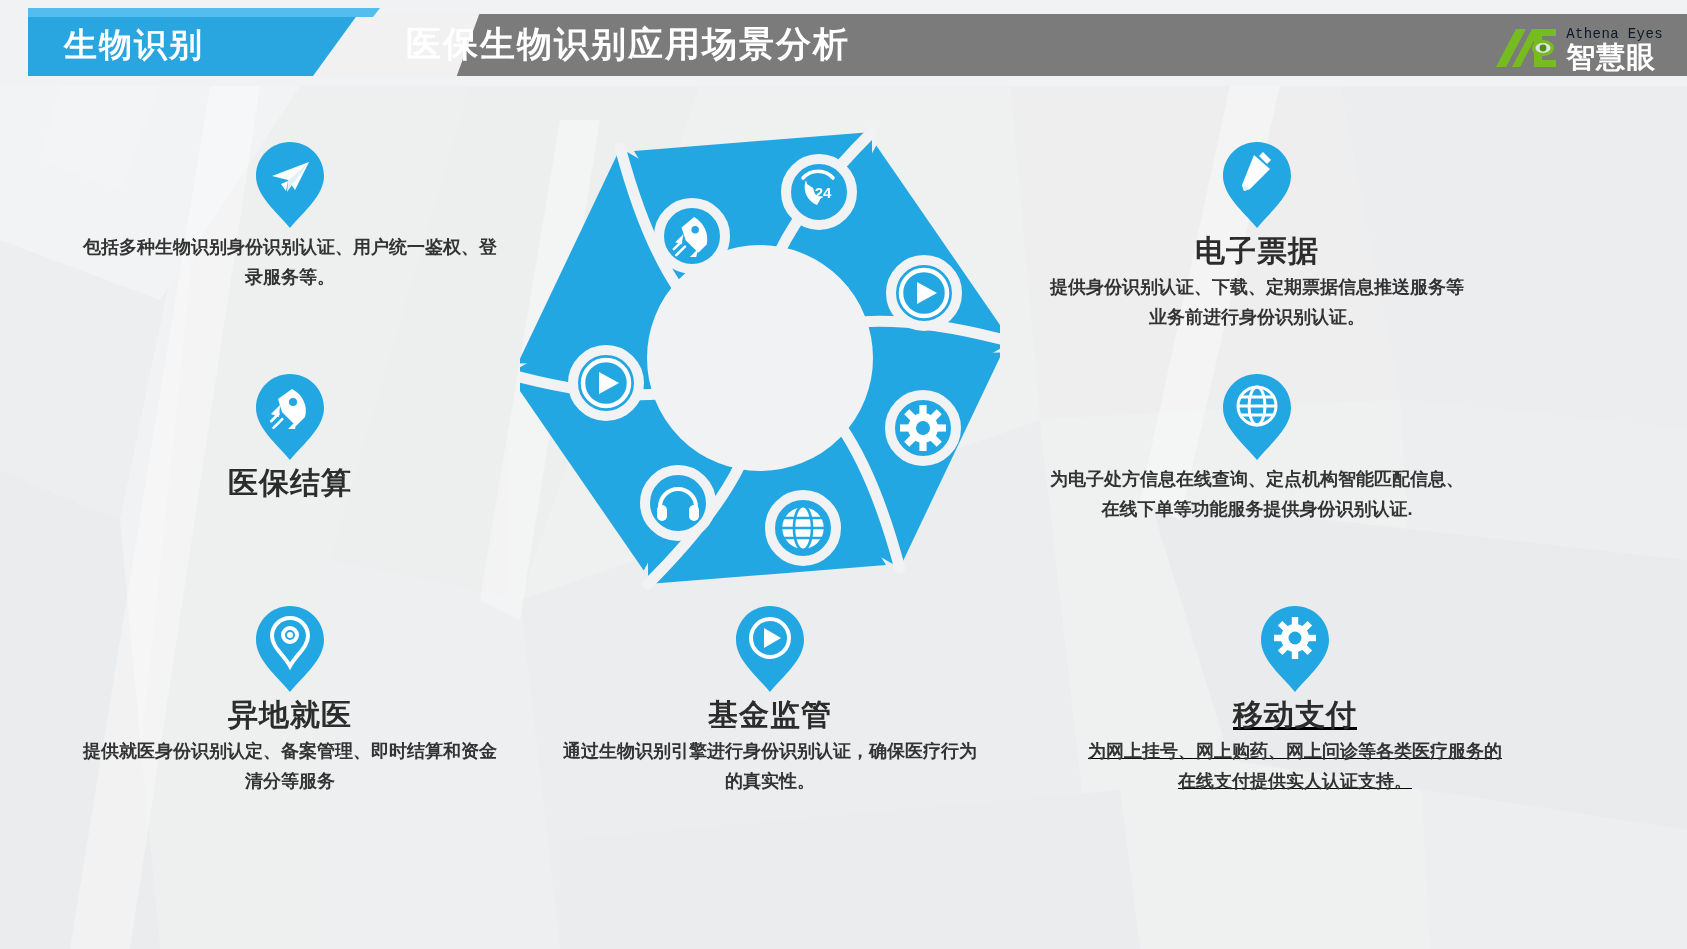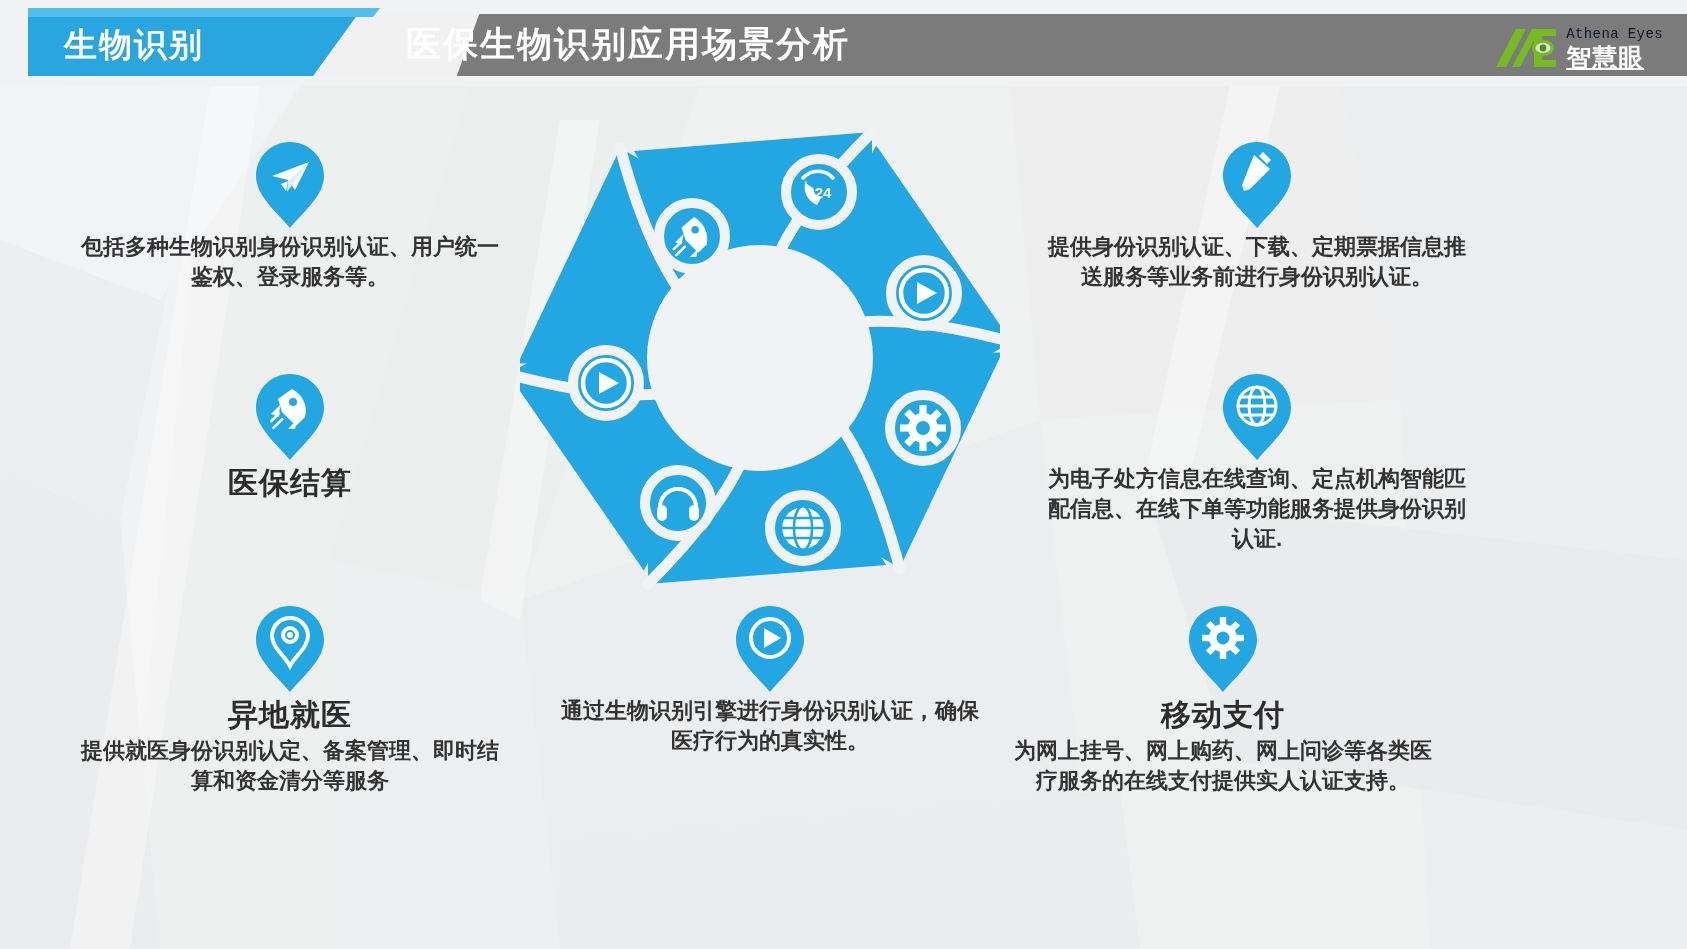--- a/index.html
+++ b/index.html
@@ -68,58 +68,58 @@
     display: flex; align-items: center; gap: 8px;
     height: 52px; z-index: 6;
   }
   .logo-mark { width: 68px; height: 42px; flex: none; }
   .logo-text { display: flex; flex-direction: column; justify-content: center; }
   .logo-en {
     font-size: 14px; color: #0f172a; letter-spacing: .4px;
     line-height: 18px; font-family: Liberation Mono, monospace;
   }
   .logo-cn {
-    font-size: 25px; color: #ffffff; font-weight: bold;
-    line-height: 28px; letter-spacing: 1px; text-decoration: underline;
+    font-size: 29px; color: #ffffff; font-weight: bold;
+    line-height: 28px; letter-spacing: 1px;
   }
 
   
   .block {
     position: absolute; z-index: 4;
     text-align: center;
     width: 460px;
   }
   .pin {
     width: 74px; height: 90px;
     margin: 0 auto 2px auto;
     display: block;
   }
   .block-title {
     font-size: 30px; font-weight: bold; color: #2c2c2c;
     letter-spacing: 1px;
     line-height: 38px;
     margin-bottom: 2px;
   }
   .block-desc {
-    font-size: 22px; font-weight: bold; color: #333333;
+    font-size: 18px; font-weight: bold; color: #333333;
     line-height: 30px;
     letter-spacing: 0px;
     padding: 0 18px;
   }
 
   
   #b-sysauth   { left: 60px;  top: 140px; }
   #b-settle    { left: 60px;  top: 372px; }
   #b-remote    { left: 60px;  top: 604px; }
   
   #b-fund      { left: 540px; top: 604px; }
   
   #b-invoice   { left: 1027px; top: 140px; }
   #b-prescript { left: 1027px; top: 372px; }
-  #b-pay       { left: 993px; top: 604px; }
+  #b-pay       { left: 1065px; top: 604px; text-decoration: underline; }
 
   
   .hub {
     position: absolute;
     left: 520px; top: 118px;
     width: 480px; height: 480px;
     z-index: 3;
   }
   .hub svg { width: 100%; height: 100%; display: block; }
 </style>
@@ -322,32 +322,34 @@
   <div class="block-title">异地就医</div>
   <div class="block-desc">提供就医身份识别认定、备案管理、即时结算和资金清分等服务</div>
 </div>
 
 <div class="block" id="b-fund">
   <svg class="pin" viewBox="0 0 74 90">
     <path d="M37,2 C18,2 3,17 3,36 C3,56 24,72 37,88 C50,72 71,56 71,36 C71,17 56,2 37,2 Z" fill="#22a7e2"></path>
     <circle cx="37" cy="34" r="19" fill="none" stroke="#ffffff" stroke-width="4"></circle>
     <polygon points="31,24 48,34 31,44" fill="#ffffff"></polygon>
   </svg>
+  <div class="block-title">基金监管</div>
   <div class="block-desc">通过生物识别引擎进行身份识别认证，确保医疗行为的真实性。</div>
 </div>
 
 <div class="block" id="b-invoice">
   <svg class="pin" viewBox="0 0 74 90">
     <path d="M37,2 C18,2 3,17 3,36 C3,56 24,72 37,88 C50,72 71,56 71,36 C71,17 56,2 37,2 Z" fill="#22a7e2"></path>
     <g fill="#ffffff" transform="translate(37,35) rotate(0)">
       <path d="M-3,-20 L13,-6 L-7,14 L-13,16 L-15,10 Z"></path>
       <path d="M-15,10 L-13,16 L-7,14 Z" fill="#dff0fb"></path>
       <path d="M2,-19 L10,-11 L14,-15 L6,-23 Z"></path>
     </g>
   </svg>
+  <div class="block-title">电子票据</div>
   <div class="block-desc">提供身份识别认证、下载、定期票据信息推送服务等业务前进行身份识别认证。</div>
 </div>
 
 <div class="block" id="b-prescript">
   <svg class="pin" viewBox="0 0 74 90">
     <path d="M37,2 C18,2 3,17 3,36 C3,56 24,72 37,88 C50,72 71,56 71,36 C71,17 56,2 37,2 Z" fill="#22a7e2"></path>
     <g transform="translate(37,34)" fill="none" stroke="#ffffff" stroke-width="3">
       <circle cx="0" cy="0" r="19"></circle>
       <ellipse cx="0" cy="0" rx="8" ry="19"></ellipse>
       <line x1="-19" y1="0" x2="19" y2="0"></line>

